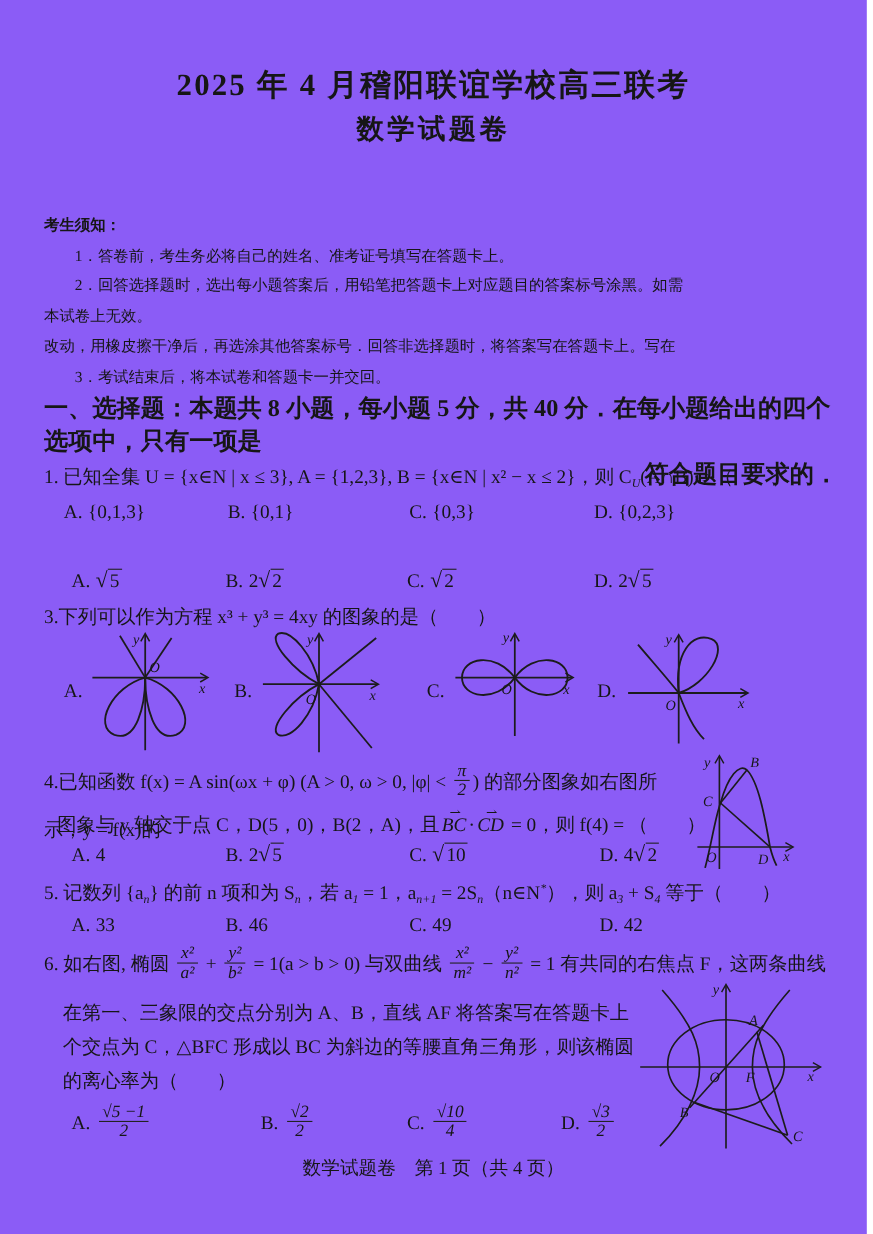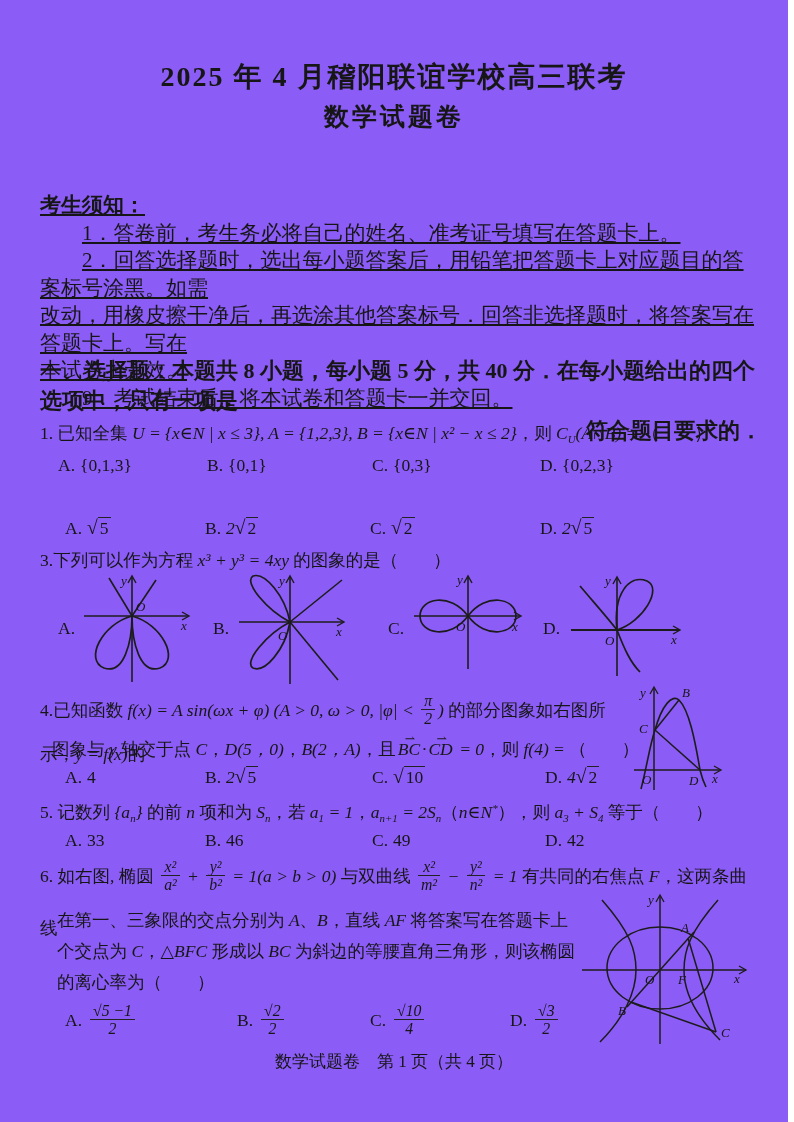--- a/index.html
+++ b/index.html
@@ -2,34 +2,34 @@
 <html><head>
 <meta charset="utf-8">
 <style>
   html,body{margin:0;padding:0;background:#ffffff;}
   .page{position:relative;width:788px;height:1122px;background:#8b5cf6;color:#161616;
         font-family:"Liberation Serif","DejaVu Serif",serif;overflow:hidden;}
   .t1{position:absolute;top:58px;left:0;width:100%;text-align:center;
       font-size:28px;font-weight:bold;letter-spacing:2px;}
   .t2{position:absolute;top:100px;left:0;width:100%;text-align:center;
       font-size:25px;font-weight:bold;letter-spacing:3px;}
-  .notice{position:absolute;left:40px;top:192px;width:722px;font-size:21px;line-height:27.5px;text-decoration:underline;}
+  .notice{position:absolute;left:40px;top:192px;width:722px;font-size:14px;line-height:27.5px;}
   .notice .nh{font-weight:bold;}
   .ind{text-indent:2em;}
   .sect{position:absolute;left:40px;top:356px;width:722px;font-size:22px;
         line-height:30px;font-weight:bold;}
   .sect .sl2{padding-left:48px;text-align:right;}
   .stem{position:absolute;left:40px;width:722px;font-size:17.5px;line-height:29px;}
   .optrow{position:absolute;left:40px;width:722px;height:30px;font-size:17.5px;line-height:28px;}
   .optrow .opt{position:absolute;top:0;white-space:nowrap;}
   .optrow .ol{margin-right:5px;}
   .rowtall{height:56px;line-height:52px;}
   
   .seg-t{font-style:normal;}
-  .seg-m{font-style:italic;text-align:center;}
+  .seg-m{text-align:center;}
   .seg-sub{font-size:0.62em;vertical-align:-0.35em;font-style:italic;}
   .seg-sup{font-size:0.62em;vertical-align:0.55em;font-style:italic;}
   .seg-bar{font-style:italic;text-decoration:overline;}
   .seg-vec{font-style:italic;display:inline-block;position:relative;margin:0 2px;}
   .seg-vec::after{content:"⇀";position:absolute;left:55%;top:-0.8em;transform:translateX(-50%);
                   font-size:0.72em;font-style:normal;}
   .seg-sqrt{white-space:nowrap;font-style:normal;}
   .seg-sqrt .rsign{font-size:1.12em;}
   .seg-sqrt .rad{border-top:1.4px solid #222;padding:0 2px;}
   .seg-frac{display:inline-flex;flex-direction:column;vertical-align:middle;text-align:center;
@@ -50,23 +50,23 @@
 
 <div class="page">
 
   <div class="t1">2025 年 4 月稽阳联谊学校高三联考</div>
   <div class="t2">数学试题卷</div>
 
   <div class="notice">
     <div class="nh">考生须知：</div>
     <div class="ind">1．答卷前，考生务必将自己的姓名、准考证号填写在答题卡上。</div>
     <div class="ind">2．回答选择题时，选出每小题答案后，用铅笔把答题卡上对应题目的答案标号涂黑。如需</div>
+    <div>本试卷上无效。</div>
     <div>改动，用橡皮擦干净后，再选涂其他答案标号．回答非选择题时，将答案写在答题卡上。写在</div>
-    <div>本试卷上无效。</div>
-    <div class="ind">9．考试结束后，将本试卷和答题卡一并交回。</div>
+    <div class="ind">3．考试结束后，将本试卷和答题卡一并交回。</div>
   </div>
 
   <div class="sect">
     <div>一、选择题：本题共 8 小题，每小题 5 分，共 40 分．在每小题给出的四个选项中，只有一项是</div>
     <div class="sl2">符合题目要求的．</div>
   </div>
 
   <div class="stem" style="top:419px"><span class="seg-t">1. 已知全集 </span><span class="seg-m">U = {x∈N | x ≤ 3}, A = {1,2,3}, B = {x∈N | x² − x ≤ 2}</span><span class="seg-t">，则 </span><span class="seg-m">C</span><span class="seg-sub">U</span><span class="seg-m">(A∩B) = </span><span class="seg-t">（　　）</span></div>
   <div class="optrow" style="top:451px">
     <span class="opt" style="left:18px"><span class="ol">A.</span><span><span class="seg-t">{0,1,3}</span></span></span>

